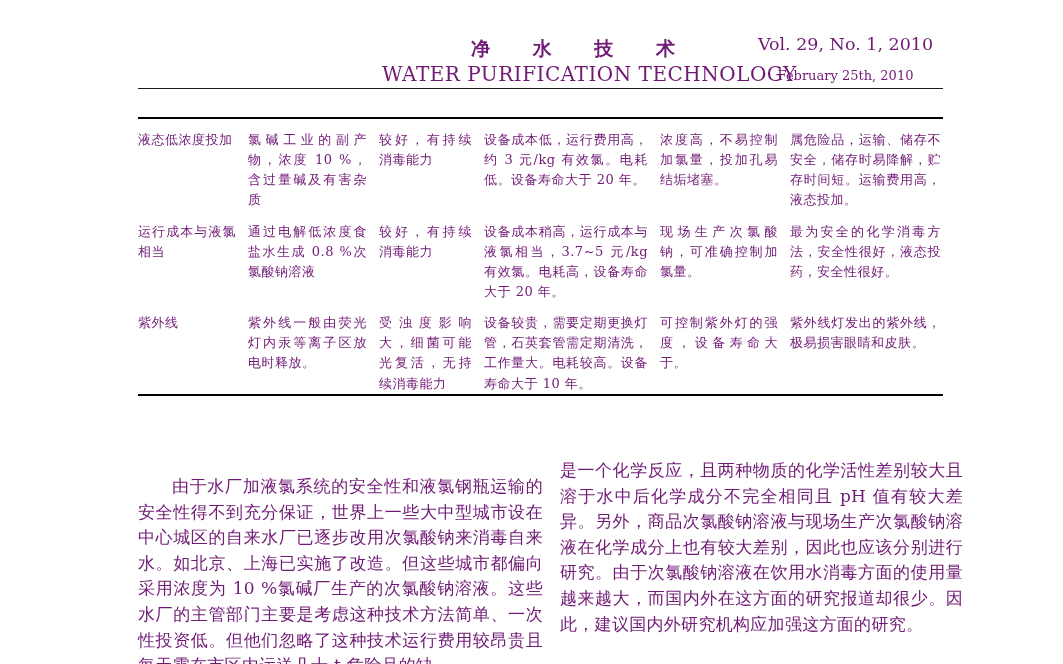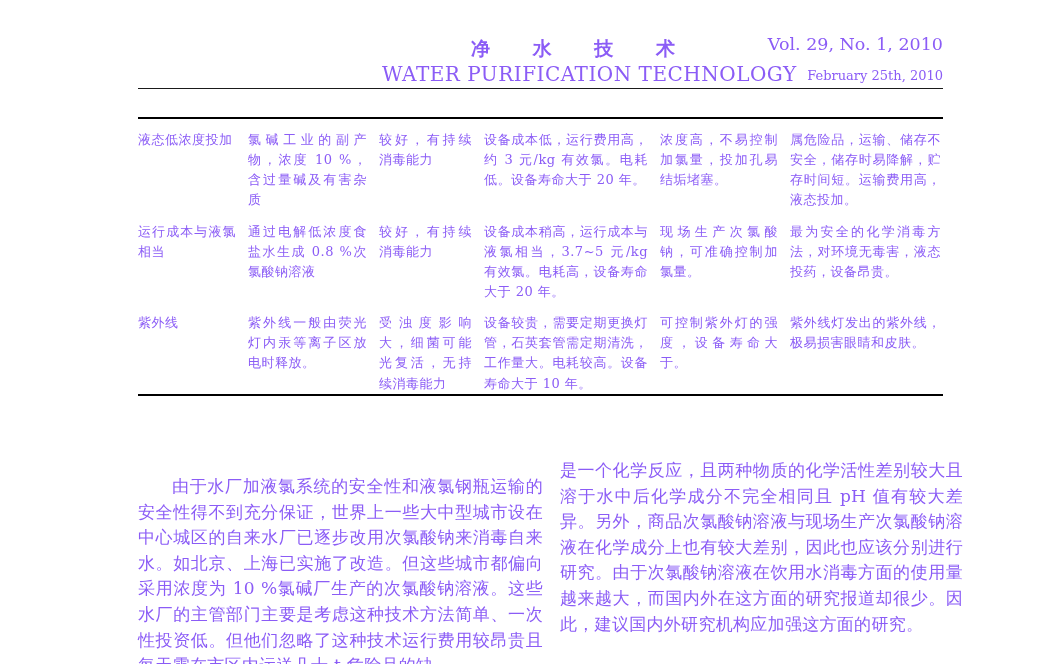--- a/index.html
+++ b/index.html
@@ -3,35 +3,35 @@
 <meta charset="utf-8">
 <style>
   html,body { margin:0; padding:0; background:#e8e8e8; }
   .page {
     position:relative;
     width:1063px; height:664px;
     margin:0 auto;
     background:#ffffff;
     overflow:hidden;
     font-family:"DejaVu Serif","Liberation Serif",serif;
-    color:#8b5cf6;
+    color:#701a75;
   }
 
   
   .header { position:absolute; left:138px; top:34px; width:805px; height:54px; }
   .journal-cn {
     position:absolute; left:300px; top:2px; width:270px;
     text-align:center; font-size:19px; font-weight:bold; letter-spacing:18px;
     text-indent:18px; white-space:nowrap;
   }
   .journal-en {
     position:absolute; left:244px; top:28px; width:370px;
     text-align:center; font-size:20px; letter-spacing:0.5px; white-space:nowrap;
   }
-  .vol-block { position:absolute; left:610px; top:0; width:195px; text-align:right; }
+  .vol-block { position:absolute; left:610px; top:0; width:195px; text-align:center; }
   .vol-line { font-size:17.5px; white-space:nowrap; }
   .date-line { font-size:13px; margin-top:14px; white-space:nowrap; }
   .header-rule {
     position:absolute; left:138px; top:88px; width:805px; height:0;
     border-top:1.6px solid #1a1a1a;
   }
 
   
   .tbl-wrap {
     position:absolute; left:138px; top:117px; width:805px;
@@ -104,21 +104,21 @@
           <td>设备成本低，运行费用高，约 3 元/kg 有效氯。电耗低。设备寿命大于 20 年。</td>
           <td>浓度高，不易控制加氯量，投加孔易结垢堵塞。</td>
           <td>属危险品，运输、储存不安全，储存时易降解，贮存时间短。运输费用高，液态投加。</td>
         </tr>
         <tr class="r2">
           <td>运行成本与液氯相当</td>
           <td>通过电解低浓度食盐水生成 0.8 %次氯酸钠溶液</td>
           <td>较好，有持续消毒能力</td>
           <td>设备成本稍高，运行成本与液氯相当，3.7~5 元/kg 有效氯。电耗高，设备寿命大于 20 年。</td>
           <td>现场生产次氯酸钠，可准确控制加氯量。</td>
-          <td>最为安全的化学消毒方法，对环境无毒害，液态投药，设备昂贵。</td>
+          <td>最为安全的化学消毒方法，安全性很好，液态投药，安全性很好。</td>
         </tr>
         <tr class="r4">
           <td>紫外线</td>
           <td>紫外线一般由荧光灯内汞等离子区放电时释放。</td>
           <td>受浊度影响大，细菌可能光复活，无持续消毒能力</td>
           <td>设备较贵，需要定期更换灯管，石英套管需定期清洗，工作量大。电耗较高。设备寿命大于 10 年。</td>
           <td>可控制紫外灯的强度，设备寿命大于。</td>
           <td>紫外线灯发出的紫外线，极易损害眼睛和皮肤。</td>
         </tr>
       </tbody>

